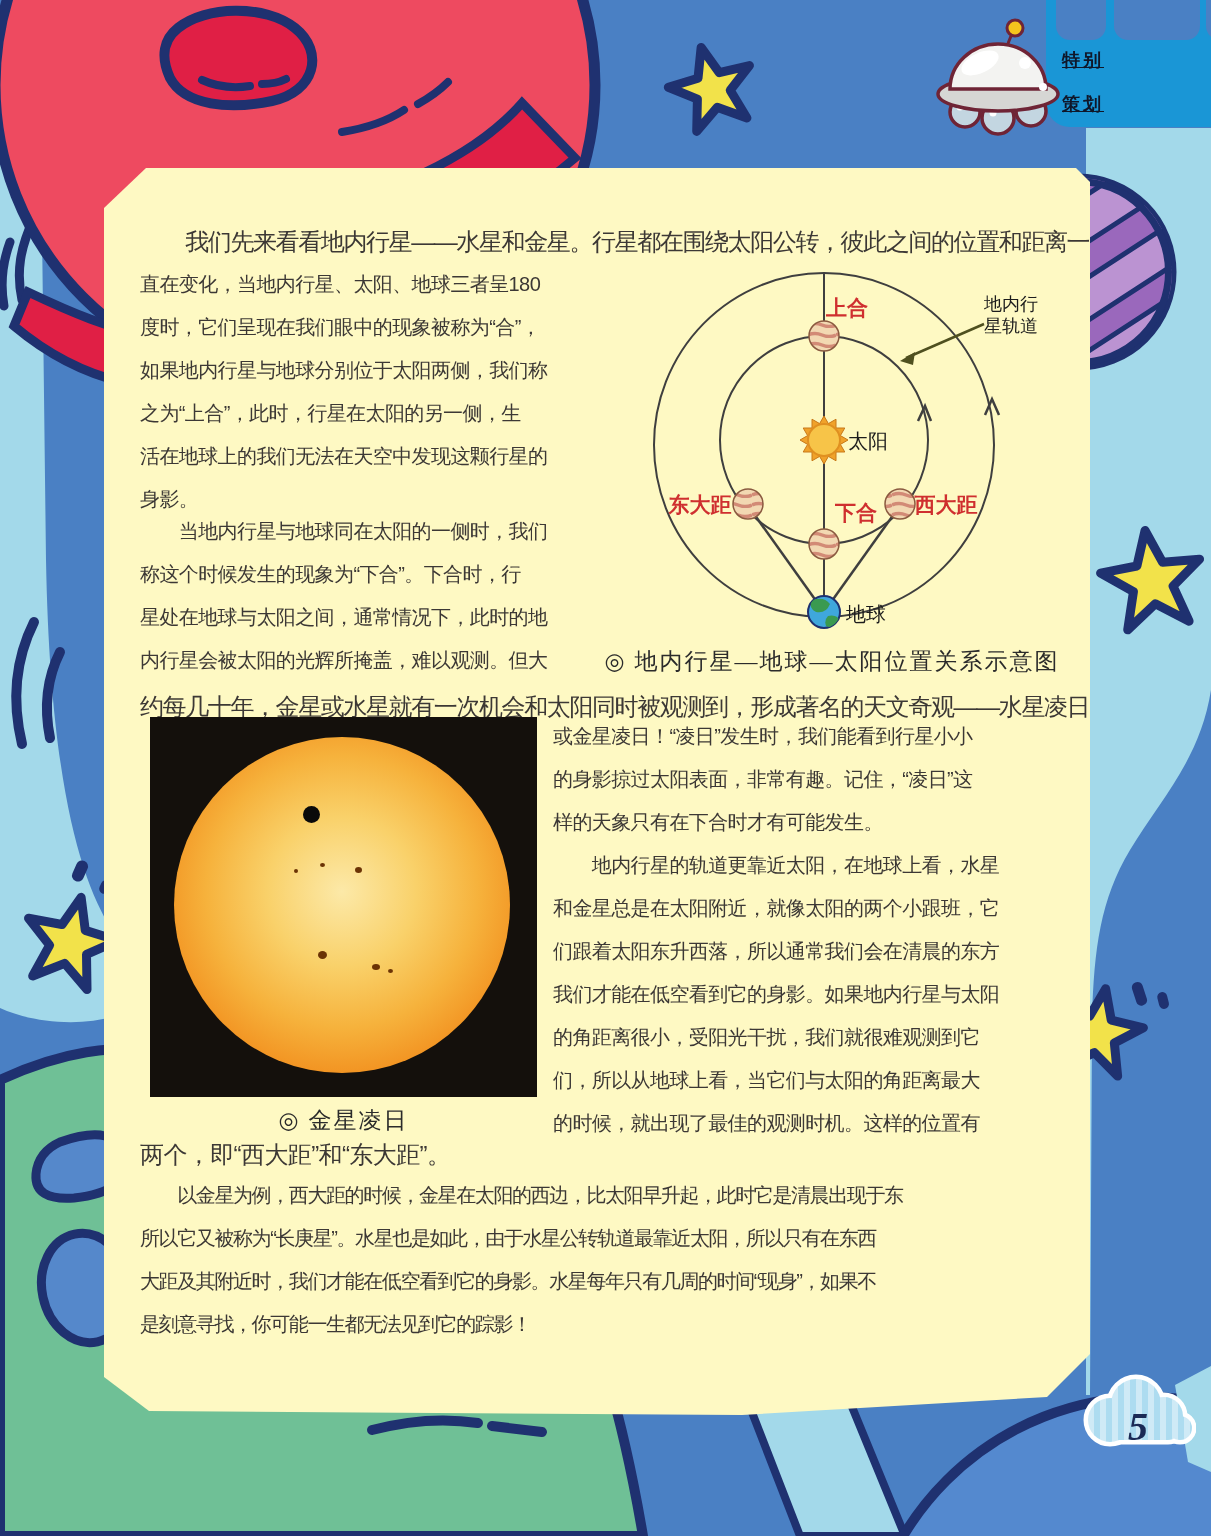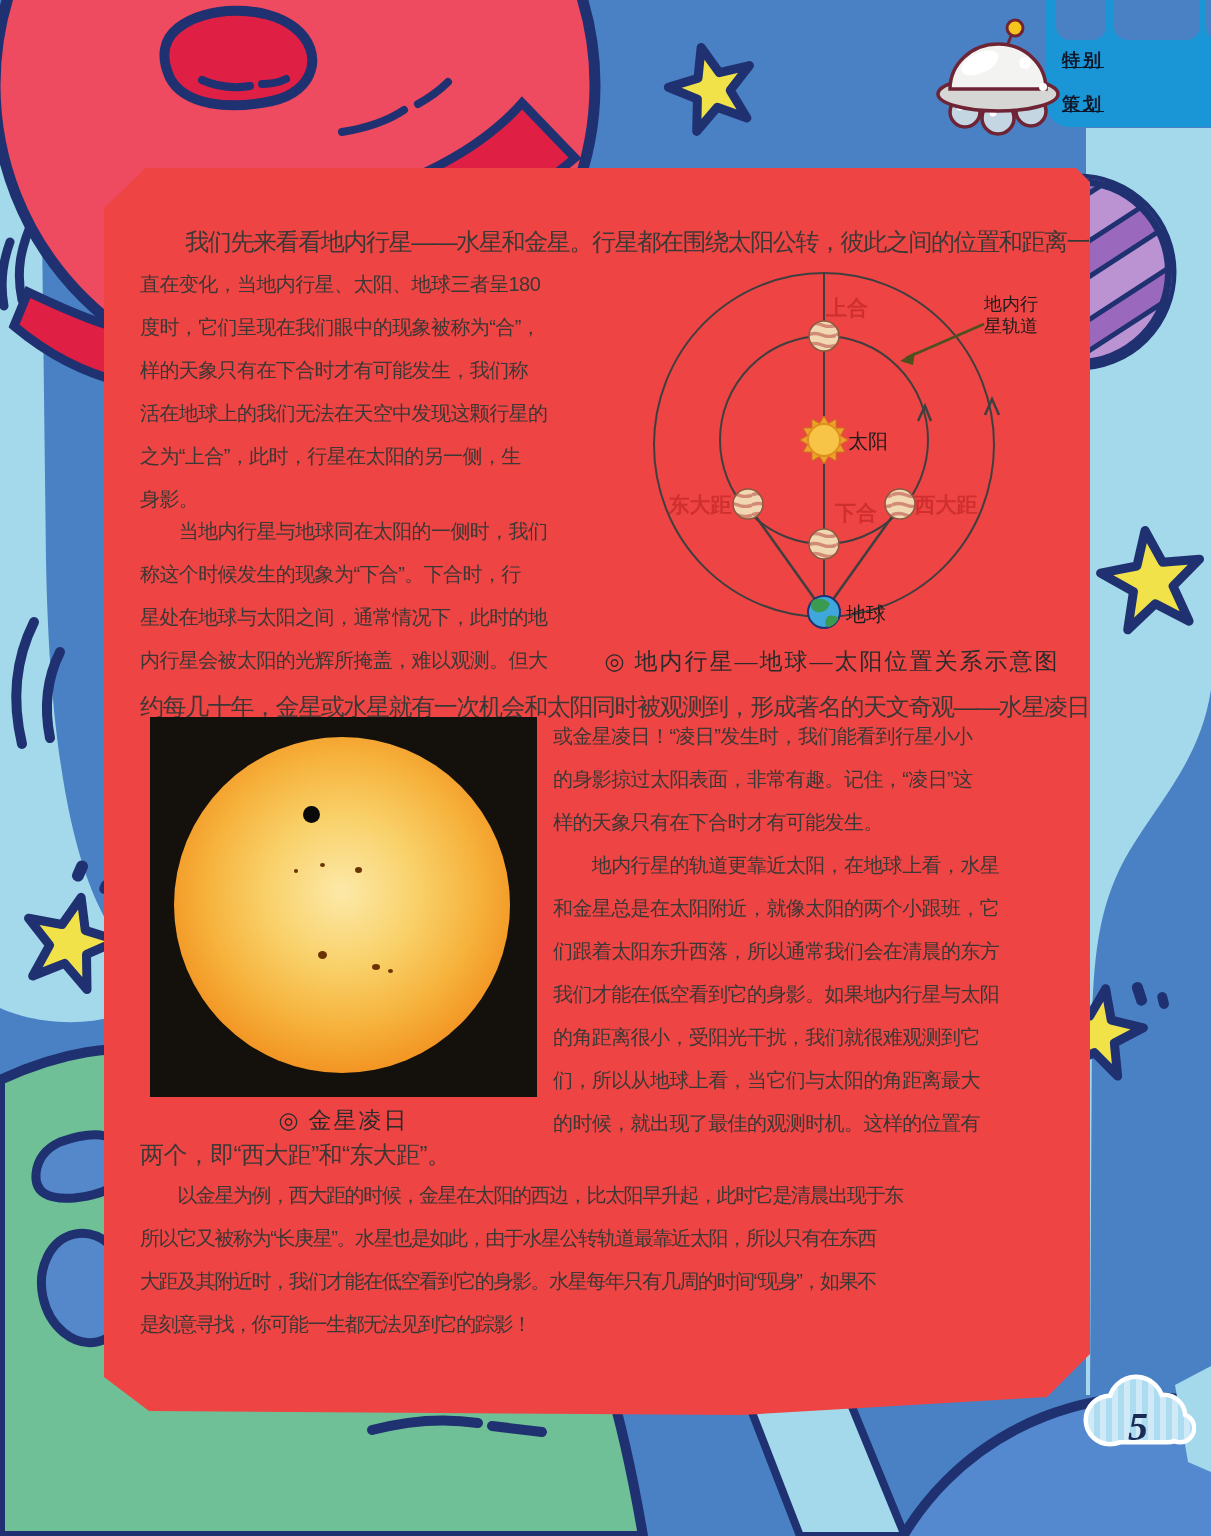--- a/index.html
+++ b/index.html
@@ -1,21 +1,21 @@
 <!DOCTYPE html>
 <html><head>
 <meta charset="utf-8">
 <style>
   html,body{margin:0;padding:0;}
   #page{position:relative;width:1211px;height:1536px;background:#4a80c4;overflow:hidden;
         font-family:"Liberation Sans","DejaVu Sans",sans-serif;}
   svg{display:block;}
   .abs{position:absolute;}
   
-  .card{position:absolute;left:104px;top:168px;width:986px;height:1250px;background:#ef4444;
+  .card{position:absolute;left:104px;top:168px;width:986px;height:1250px;background:#fef9c3;
         clip-path:polygon(42px 0px,972px 0px,986px 14px,986px 1186px,943px 1229px,638px 1247px,45px 1243px,0px 1209px,0px 40px);}
   .tline{position:absolute;margin:0;font-size:24px;line-height:43px;letter-spacing:-.6px;color:#3c3835;white-space:nowrap;}
   .tblock{position:absolute;}
   .tblock p{margin:0;font-size:20px;line-height:43px;letter-spacing:-.6px;color:#3c3835;white-space:nowrap;}
   .wide p, .wide{letter-spacing:-1.4px;}
   .caption{position:absolute;font-family:"Liberation Serif","DejaVu Serif",serif;color:#2b2b2b;font-size:23px;text-align:center;letter-spacing:2px;white-space:nowrap;}
   
   .photo{position:absolute;left:46px;top:549px;width:387px;height:380px;background:#14100c;}
   .sun-disc{position:absolute;left:24px;top:20px;width:336px;height:336px;border-radius:50%;
             background:radial-gradient(circle at 50% 46%,#fce9a8 0%,#f9d16a 30%,#f6b23c 55%,#f18a1a 80%,#ec7410 100%);}
@@ -110,23 +110,23 @@
     <ellipse cx="86" cy="1288" rx="44" ry="55" transform="rotate(-12 86 1288)" fill="#5588cb" stroke="#1f3170" stroke-width="9"></ellipse>
   </svg>
 
   <div class="card">
 
     <p class="tline wide" style="left:36px;top:52px;">　　我们先来看看地内行星——水星和金星。行星都在围绕太阳公转，彼此之间的位置和距离一</p>
 
     <div class="tblock" style="left:36px;top:95px;width:496px;">
       <p>直在变化，当地内行星、太阳、地球三者呈180</p>
       <p>度时，它们呈现在我们眼中的现象被称为“合”，</p>
-      <p>样的天象只有在下合时才有可能发生，我们称</p>
+      <p>如果地内行星与地球分别位于太阳两侧，我们称</p>
+      <p>之为“上合”，此时，行星在太阳的另一侧，生</p>
       <p>活在地球上的我们无法在天空中发现这颗行星的</p>
-      <p>之为“上合”，此时，行星在太阳的另一侧，生</p>
       <p>身影。</p>
     </div>
 
     <div class="tblock" style="left:36px;top:342px;width:496px;">
       <p>　　当地内行星与地球同在太阳的一侧时，我们</p>
       <p>称这个时候发生的现象为“下合”。下合时，行</p>
       <p>星处在地球与太阳之间，通常情况下，此时的地</p>
       <p>内行星会被太阳的光辉所掩盖，难以观测。但大</p>
     </div>
 

